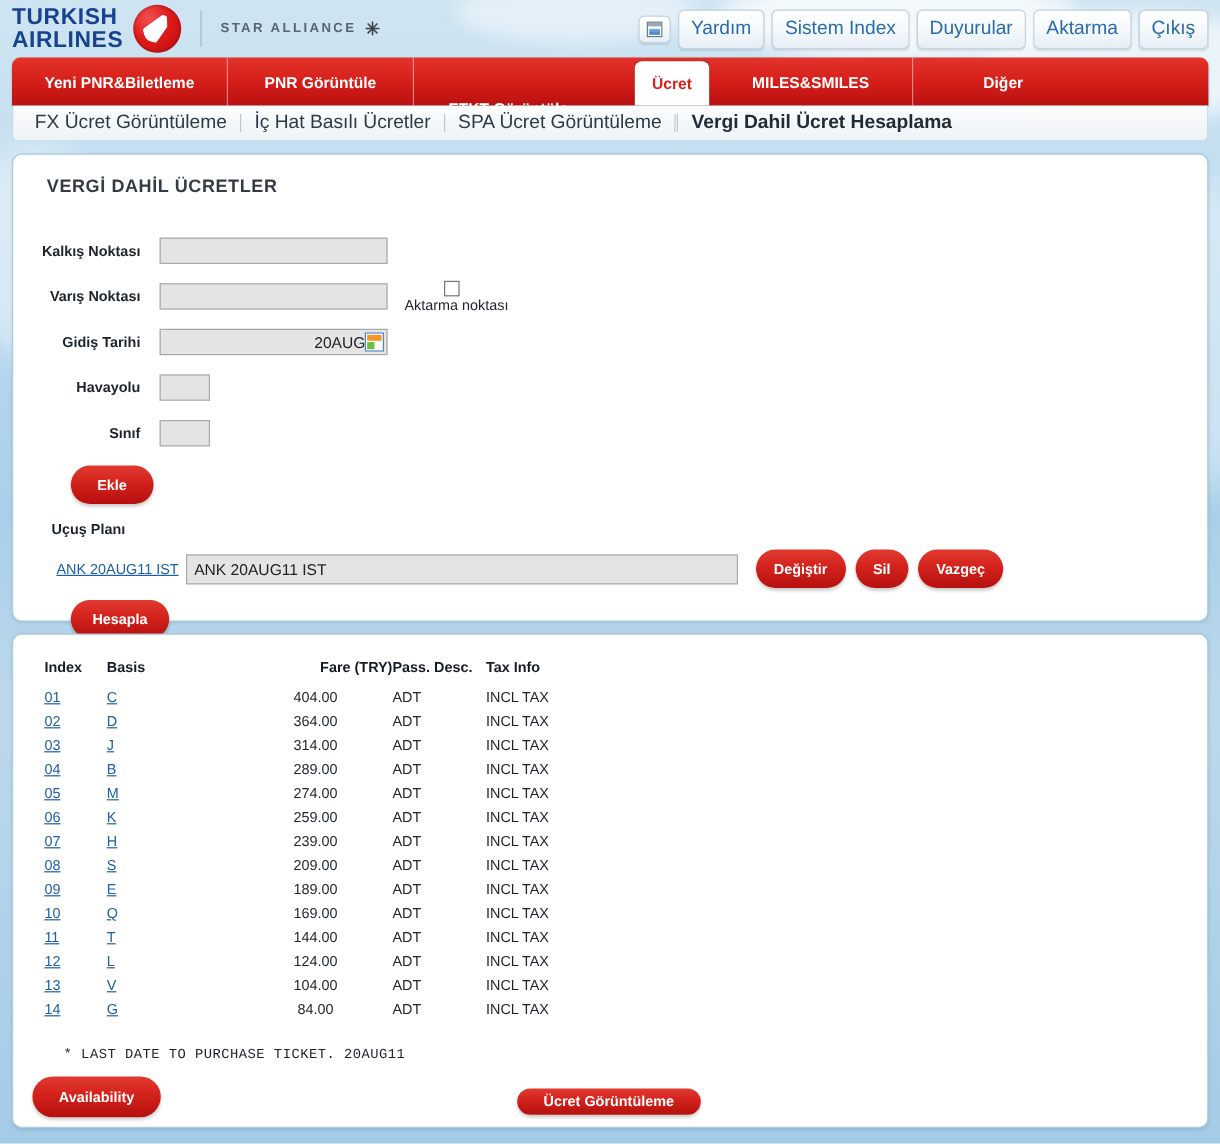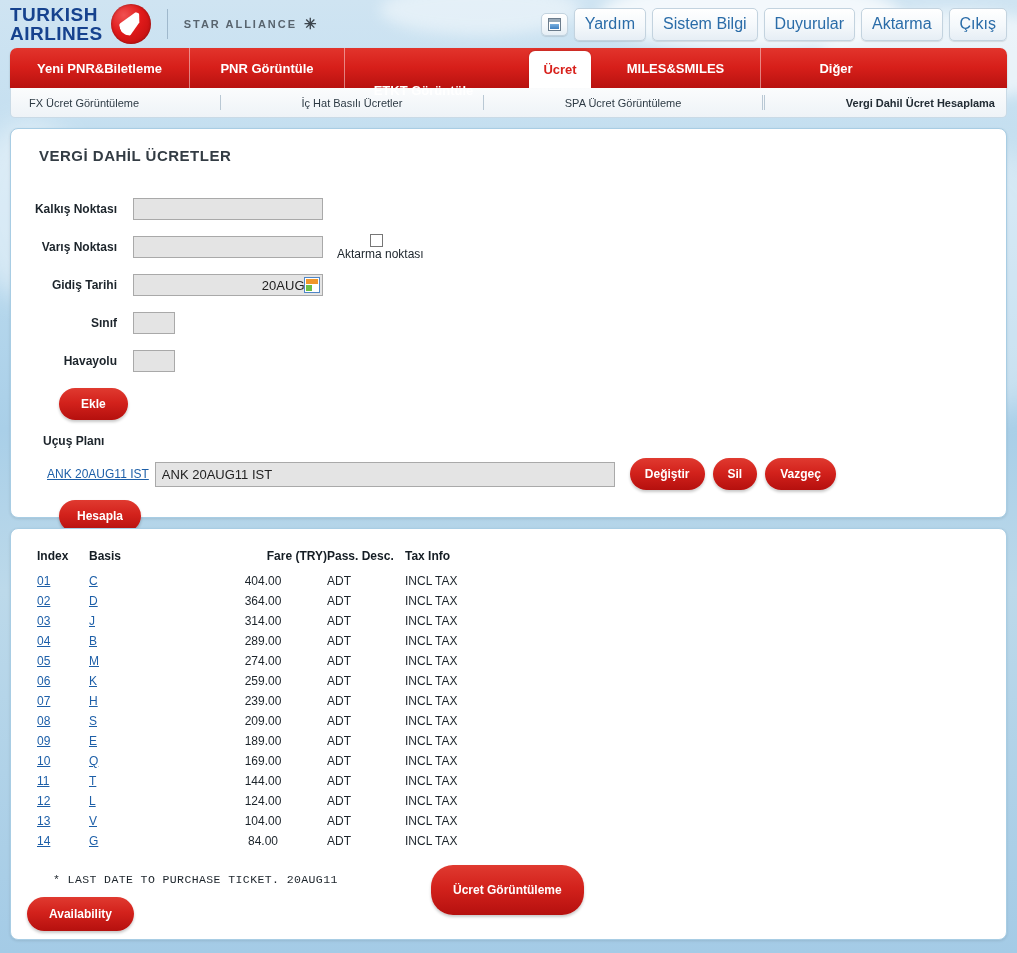--- a/index.html
+++ b/index.html
@@ -138,22 +138,21 @@
 
   .subnav {
     margin: 0 10px;
     height: 30px;
     background: linear-gradient(to bottom, #fbfcfd 0%, #eef3f7 100%);
     border: 1px solid #c9dae6;
     border-top: none;
     border-radius: 0 0 5px 5px;
     display: flex; align-items: center;
     padding-left: 18px;
-    font-size: 11px;
-    justify-content: space-between;
+    font-size: 16px;
   }
   .subitem {
     color: #2d3a44;
     padding: 0 11px;
     cursor: pointer;
     white-space: nowrap;
   }
   .subitem:first-child { padding-left: 0; }
   .subdiv { width: 1px; height: 15px; background: #b9c8d4; }
   .subdiv.double { width: 3px; border-left: 1px solid #b9c8d4; border-right: 1px solid #b9c8d4; background: transparent; }
@@ -266,21 +265,21 @@
   .note {
     font-family: "Liberation Mono", monospace;
     font-size: 11.5px; color: #1c242b;
     margin: 22px 0 0 26px; letter-spacing: .4px;
   }
   .footer-btns {
     position: absolute; left: 0; right: 0; bottom: 8px;
     padding: 0 16px;
   }
   .btn-avail { position: absolute; left: 16px; bottom: 0; padding: 10px 22px; }
-  .btn-ucret { position: absolute; left: 420px; bottom: 16px; padding: 18px 22px; }
+  .btn-ucret { position: absolute; left: 420px; bottom: 2px; padding: 4px 22px; }
 </style>
 </head>
 <body>
 
 <div class="cloud c1"></div>
 <div class="cloud c2"></div>
 <div class="cloud c3"></div>
 <div class="cloud c4"></div>
 <div class="cloud c5"></div>
 
@@ -296,21 +295,21 @@
       <span>STAR ALLIANCE</span>
       <span class="sa-mark">✳</span>
     </div>
   </div>
 
   <div class="header-actions">
     <button class="hbtn hbtn-icon">
       <span class="win-icon"></span>
     </button>
     <button class="hbtn">Yardım</button>
-    <button class="hbtn">Sistem Bilgi</button>
+    <button class="hbtn">Sistem Index</button>
     <button class="hbtn">Duyurular</button>
     <button class="hbtn">Aktarma</button>
     <button class="hbtn">Çıkış</button>
   </div>
 </div>
 
 <div class="nav-wrap">
   <div class="mainnav">
     <div class="navitem w1">Yeni PNR&amp;Biletleme</div>
     <div class="navitem w2">PNR Görüntüle</div>
@@ -350,26 +349,26 @@
 
   <div class="formrow">
     <div class="flabel">Gidiş Tarihi</div>
     <span class="date-wrap">
       <input class="finput wide" type="text" value="20AUG11" style="">
       <span class="cal-icon"></span>
     </span>
   </div>
 
   <div class="formrow">
+    <div class="flabel">Havayolu</div>
+    <input class="finput small" type="text" value="" style="">
+  </div>
+
+  <div class="formrow">
     <div class="flabel">Sınıf</div>
-    <input class="finput small" type="text" value="" style="">
-  </div>
-
-  <div class="formrow">
-    <div class="flabel">Havayolu</div>
     <input class="finput small" type="text" value="" style="">
   </div>
 
   <button class="rbtn btn-ekle">Ekle</button>
 
   <div class="uplan-label">Uçuş Planı</div>
 
   <div class="plan-row">
     <a class="plan-link">ANK 20AUG11 IST</a>
     <input class="plan-input" type="text" value="ANK 20AUG11 IST" style="">

